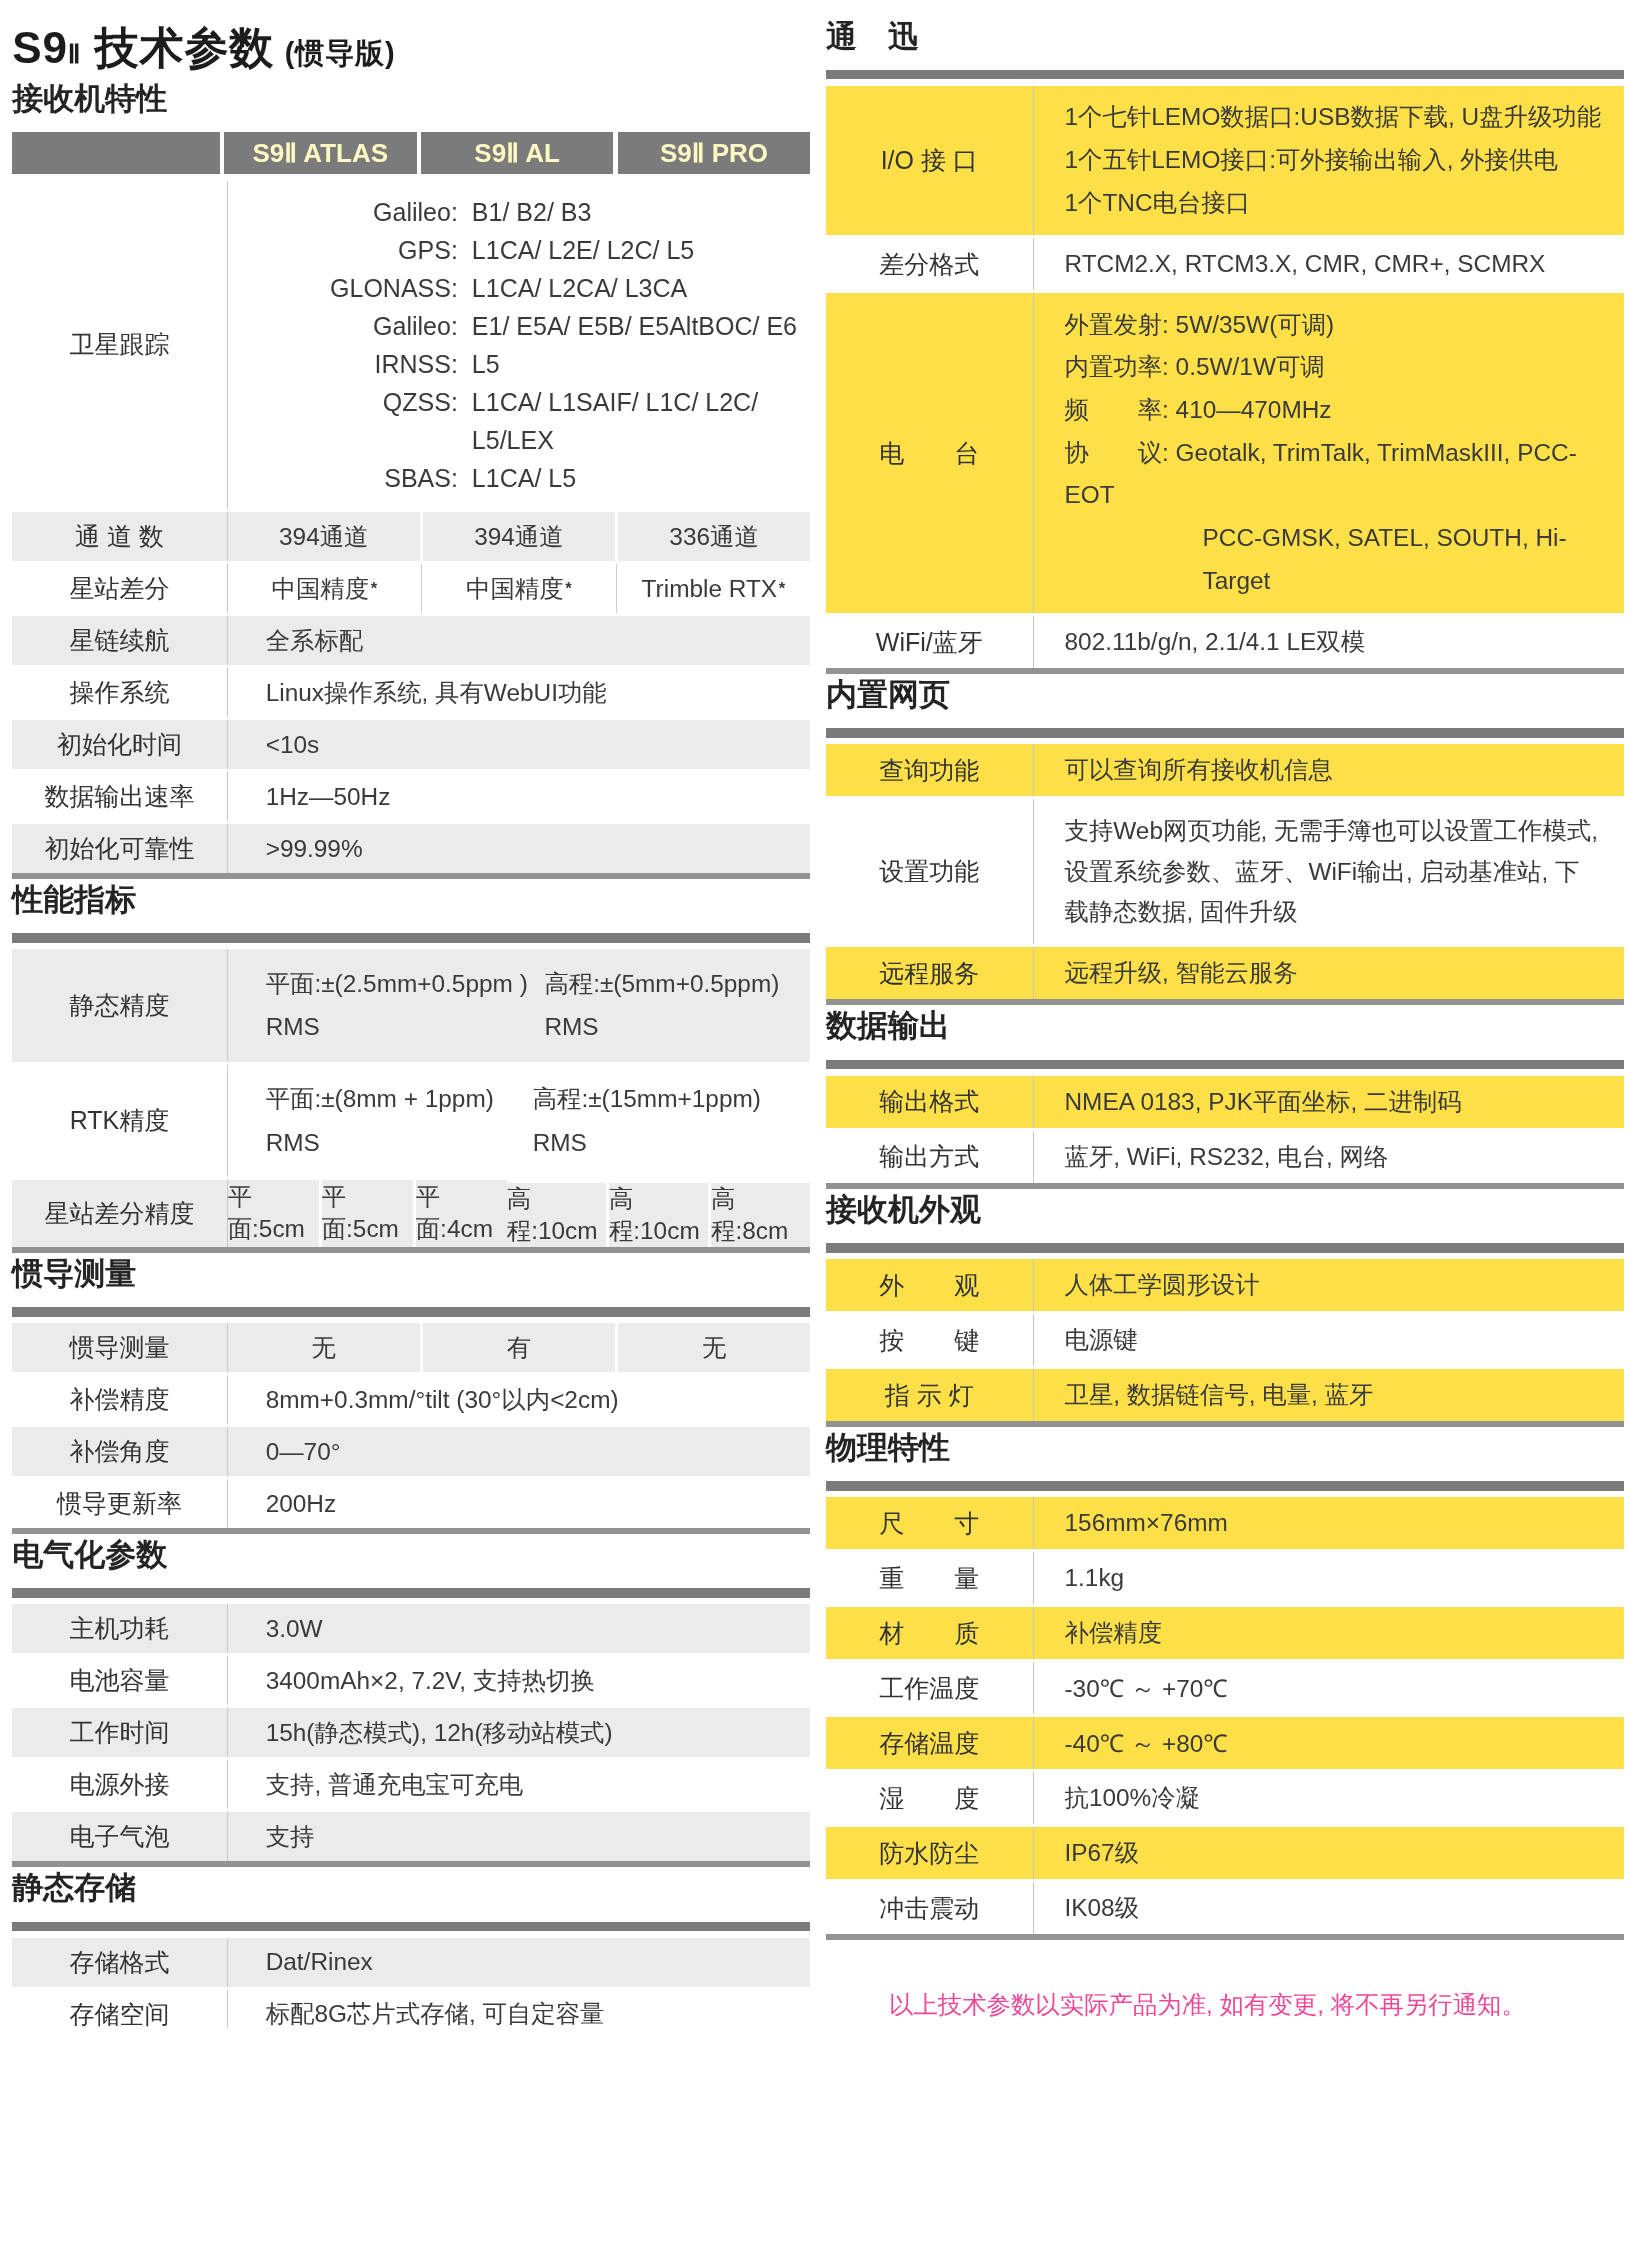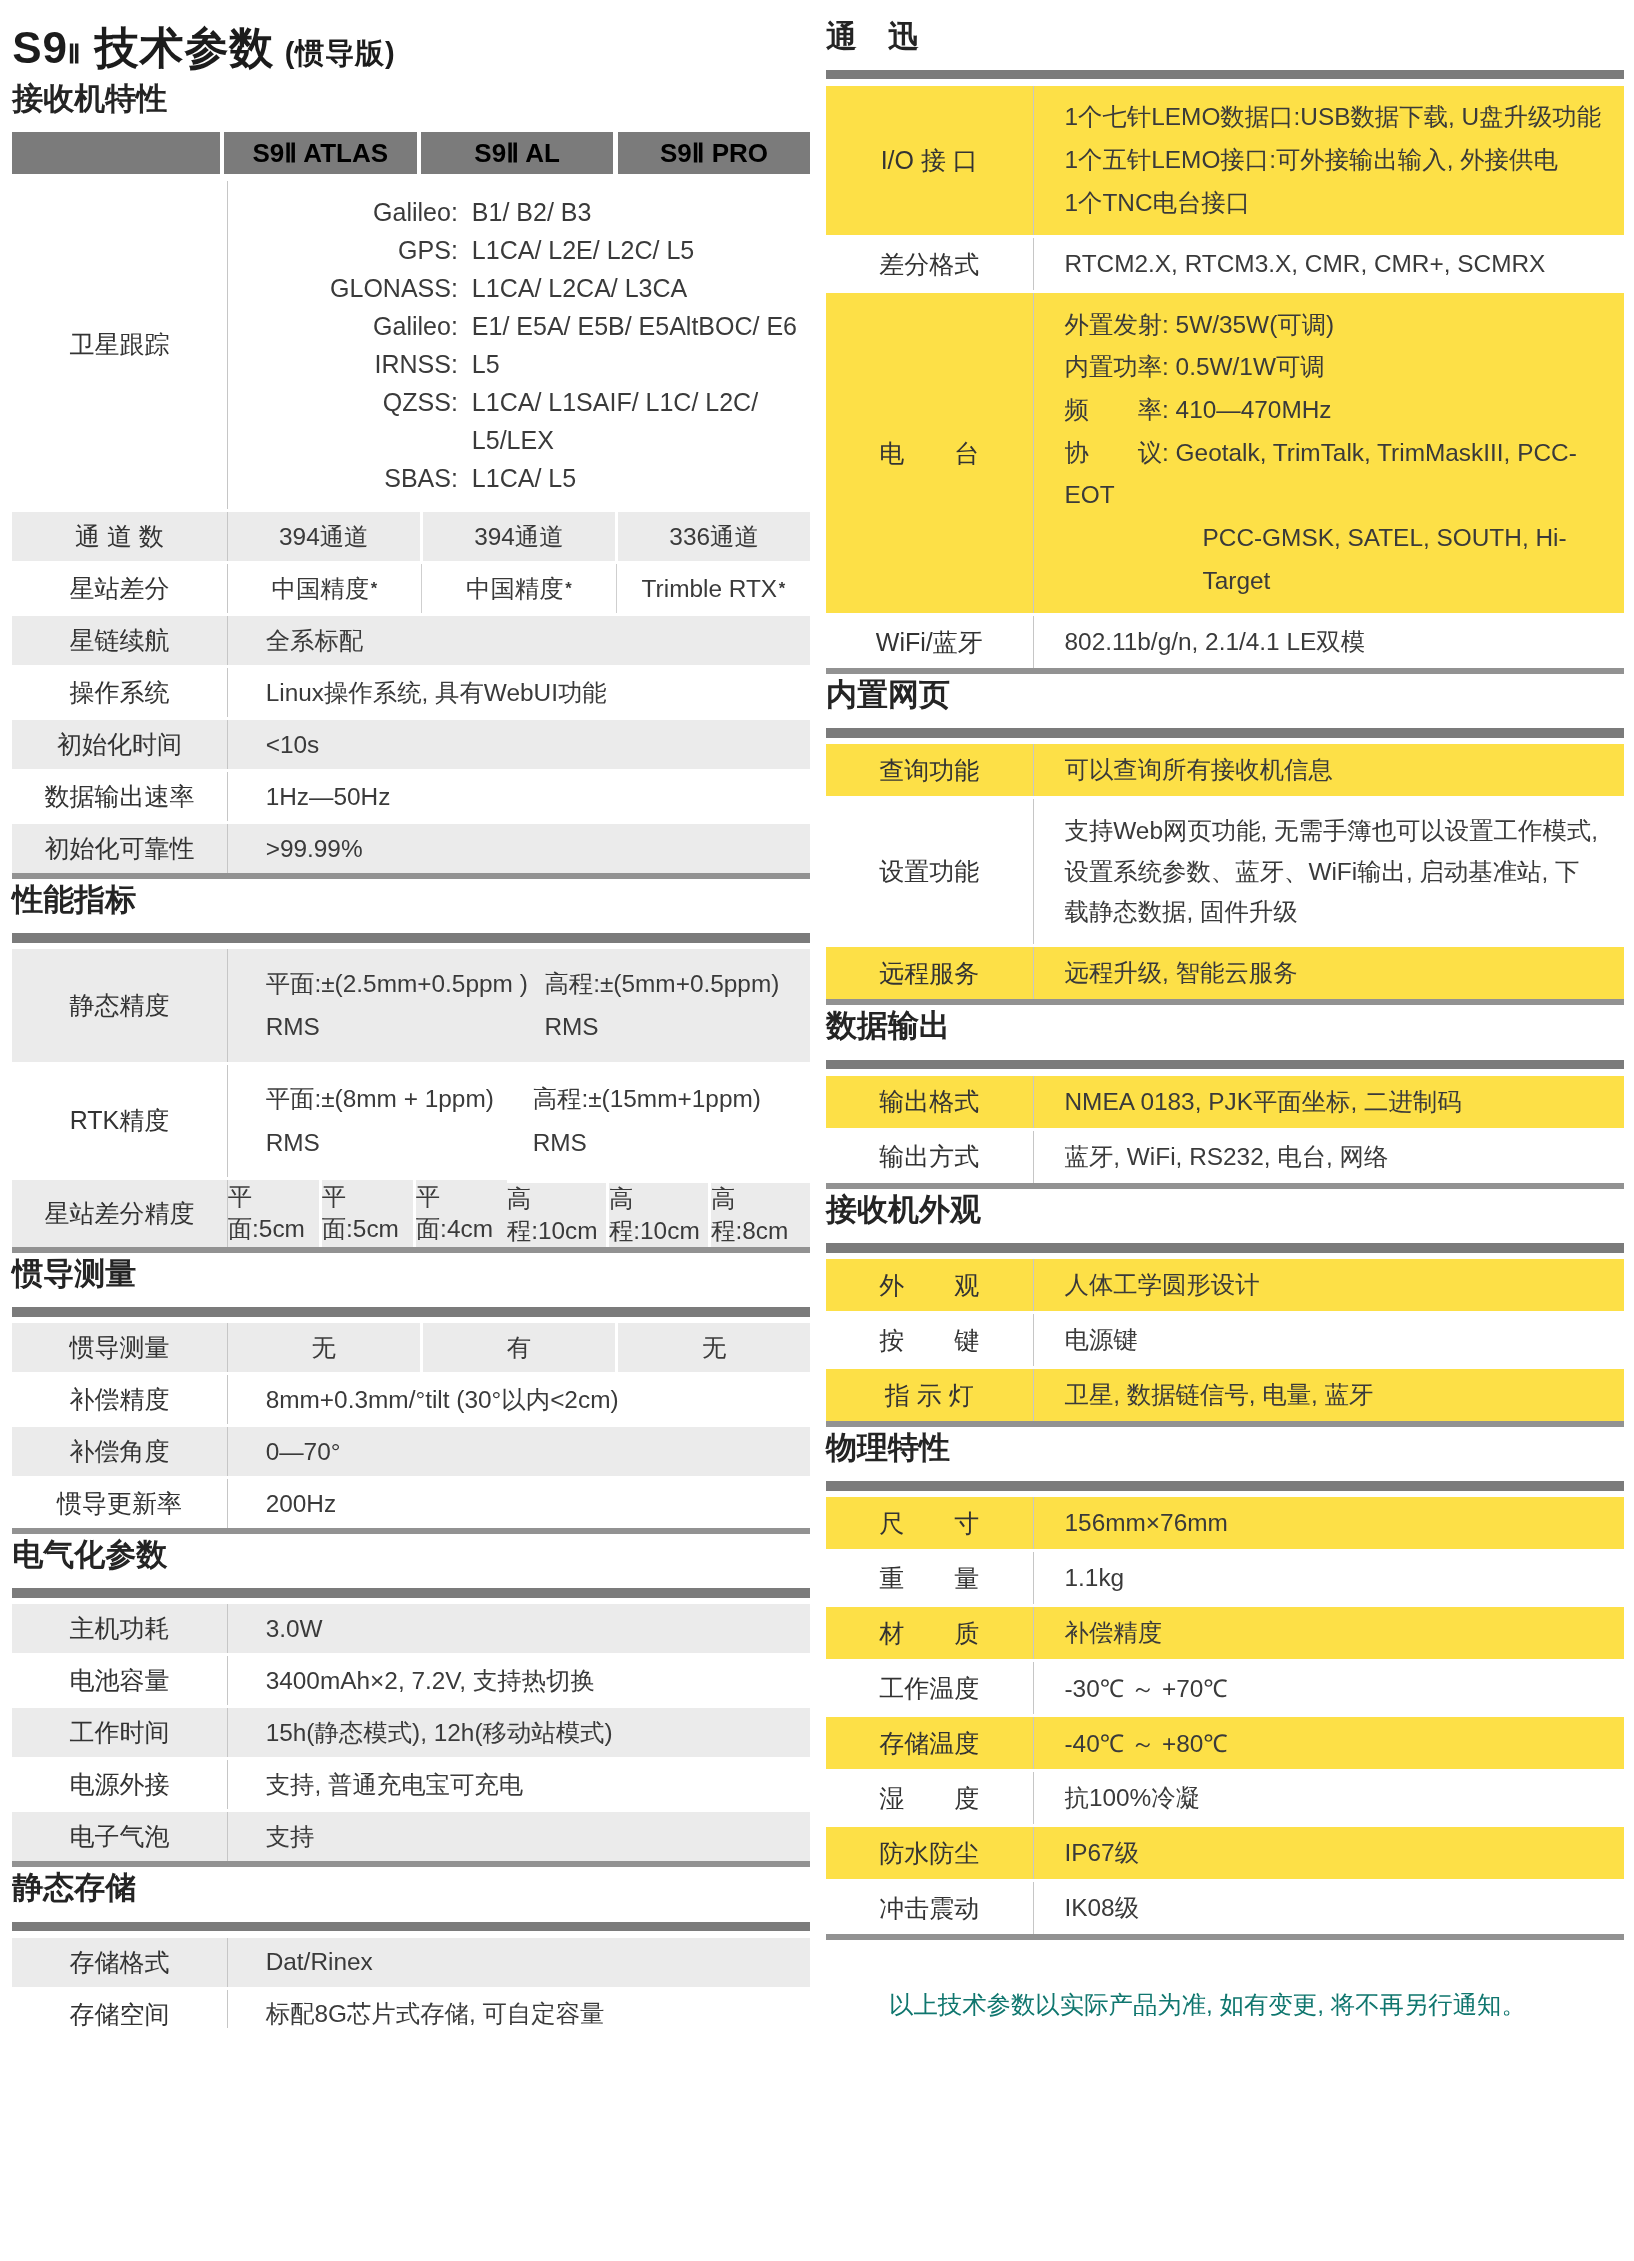--- a/index.html
+++ b/index.html
@@ -12,21 +12,21 @@
   .title .rn{font-size:26px;font-weight:bold;}
   .title .note{font-size:29px;margin-left:10.5px;}
 
   h2.sec{font-size:31px;font-weight:bold;color:#242424;margin:0 0 12.2px 0;}
 
   
   .tbl{border-bottom:6.1px solid #929292;}
   .bar{height:9.6px;background:#7b7b7b;margin-bottom:3.5px;}
 
   .thead{display:flex;height:42px;margin-bottom:3.5px;}
-  .th{background:#7b7b7b;color:#000000;font-size:26px;font-weight:bold;
+  .th{background:#7b7b7b;color:#fef9c3;font-size:26px;font-weight:bold;
       display:flex;align-items:center;justify-content:center;}
   .th.blank{flex:0 0 26%;}
   .th.model{flex:1;margin-left:4.4px;}
 
   .row{display:flex;min-height:49px;border-top:3.5px solid #fff;}
   .cell{display:flex;align-items:center;}
   .row.shade .cell{background:#ebebeb;}
   .lab{flex:0 0 26%;justify-content:center;text-align:center;font-size:25px;color:#333;padding:5.2px 3.5px;}
   .val{flex:1;justify-content:center;font-size:24.4px;border-left:1.7px solid #c6c6c6;padding:5.2px 3.5px;}
   .row.shade .val + .val{border-left:3.5px solid #ffffff;}
@@ -57,21 +57,21 @@
   .rtbl{border-bottom:6.1px solid #929292;}
   .rrow{display:flex;min-height:52px;border-top:3.5px solid #fff;}
   .rrow.shade .rcell{background:#fde047;}
   .rcell{display:flex;}
   .rlab{flex:0 0 25%;align-items:center;justify-content:center;text-align:center;font-size:25px;color:#333;padding:5.2px 3.5px;}
   .rval{flex:1;align-items:center;font-size:24.4px;border-left:1.7px solid #c6c6c6;padding:7px 21px 7px 31px;}
   .rval.lines{flex-direction:column;align-items:flex-start;justify-content:center;line-height:1.75;padding-top:10.5px;padding-bottom:10.5px;}
   .rval .indent{padding-left:138px;}
   .rval.para{display:block;line-height:1.65;padding-top:12.2px;padding-bottom:12.2px;}
 
-  .closing{font-size:24.4px;color:#0f766e;margin-top:49px;padding-left:63px;}
+  .closing{font-size:24.4px;color:#ec4899;margin-top:49px;padding-left:63px;}
   .footnote{position:absolute;left:14px;top:2228px;font-size:23.5px;color:#2f2f2f;}
 
   .mt-receiver{margin-top:45px;}
   .mt-perf{margin-top:21px;}
   .mt-imu{margin-top:49px;}
   .mt-elec{margin-top:14px;}
   .mt-storage{margin-top:45px;}
   .mt-web{margin-top:56px;}
   .mt-output{margin-top:15.7px;}
   .mt-appearance{margin-top:31px;}

